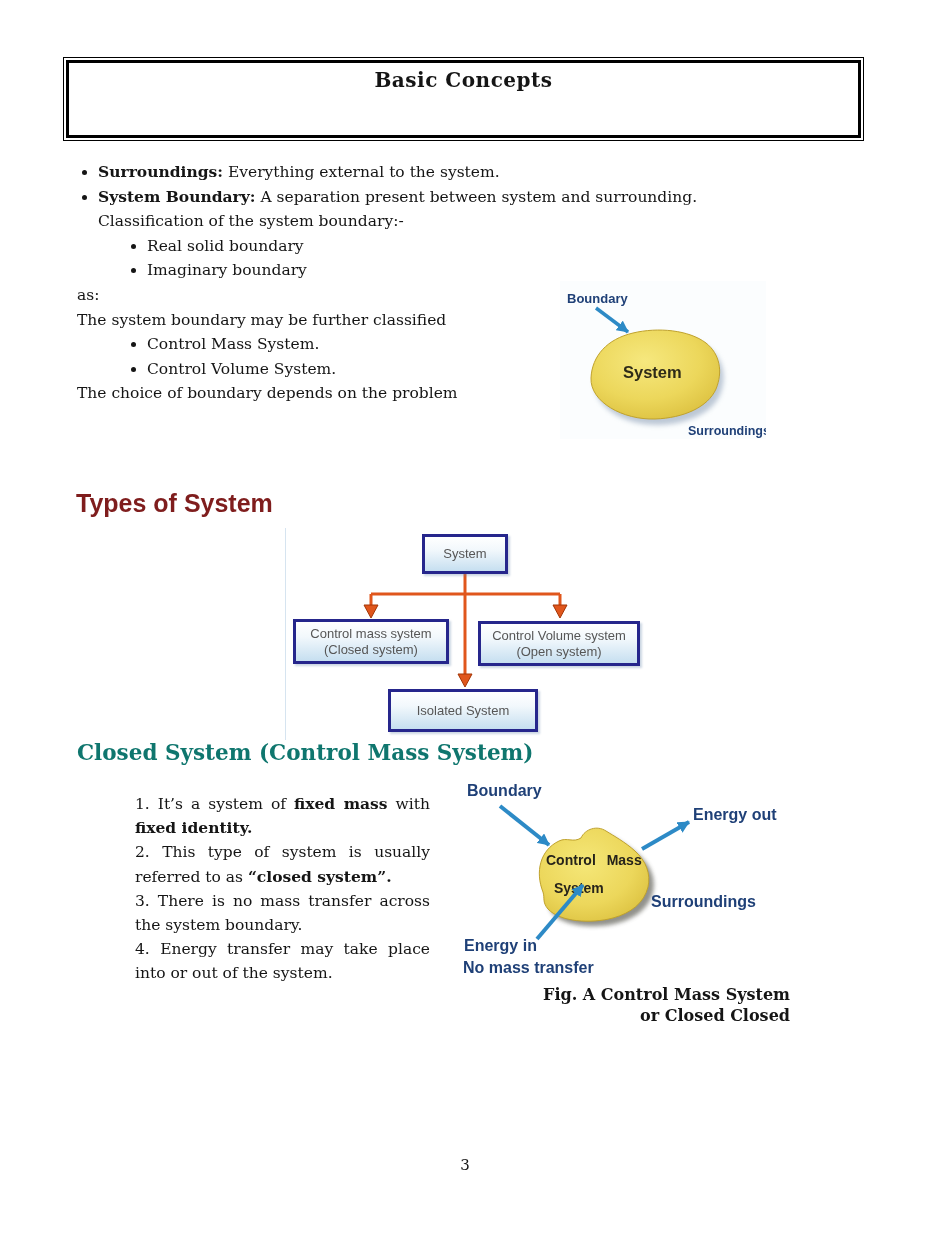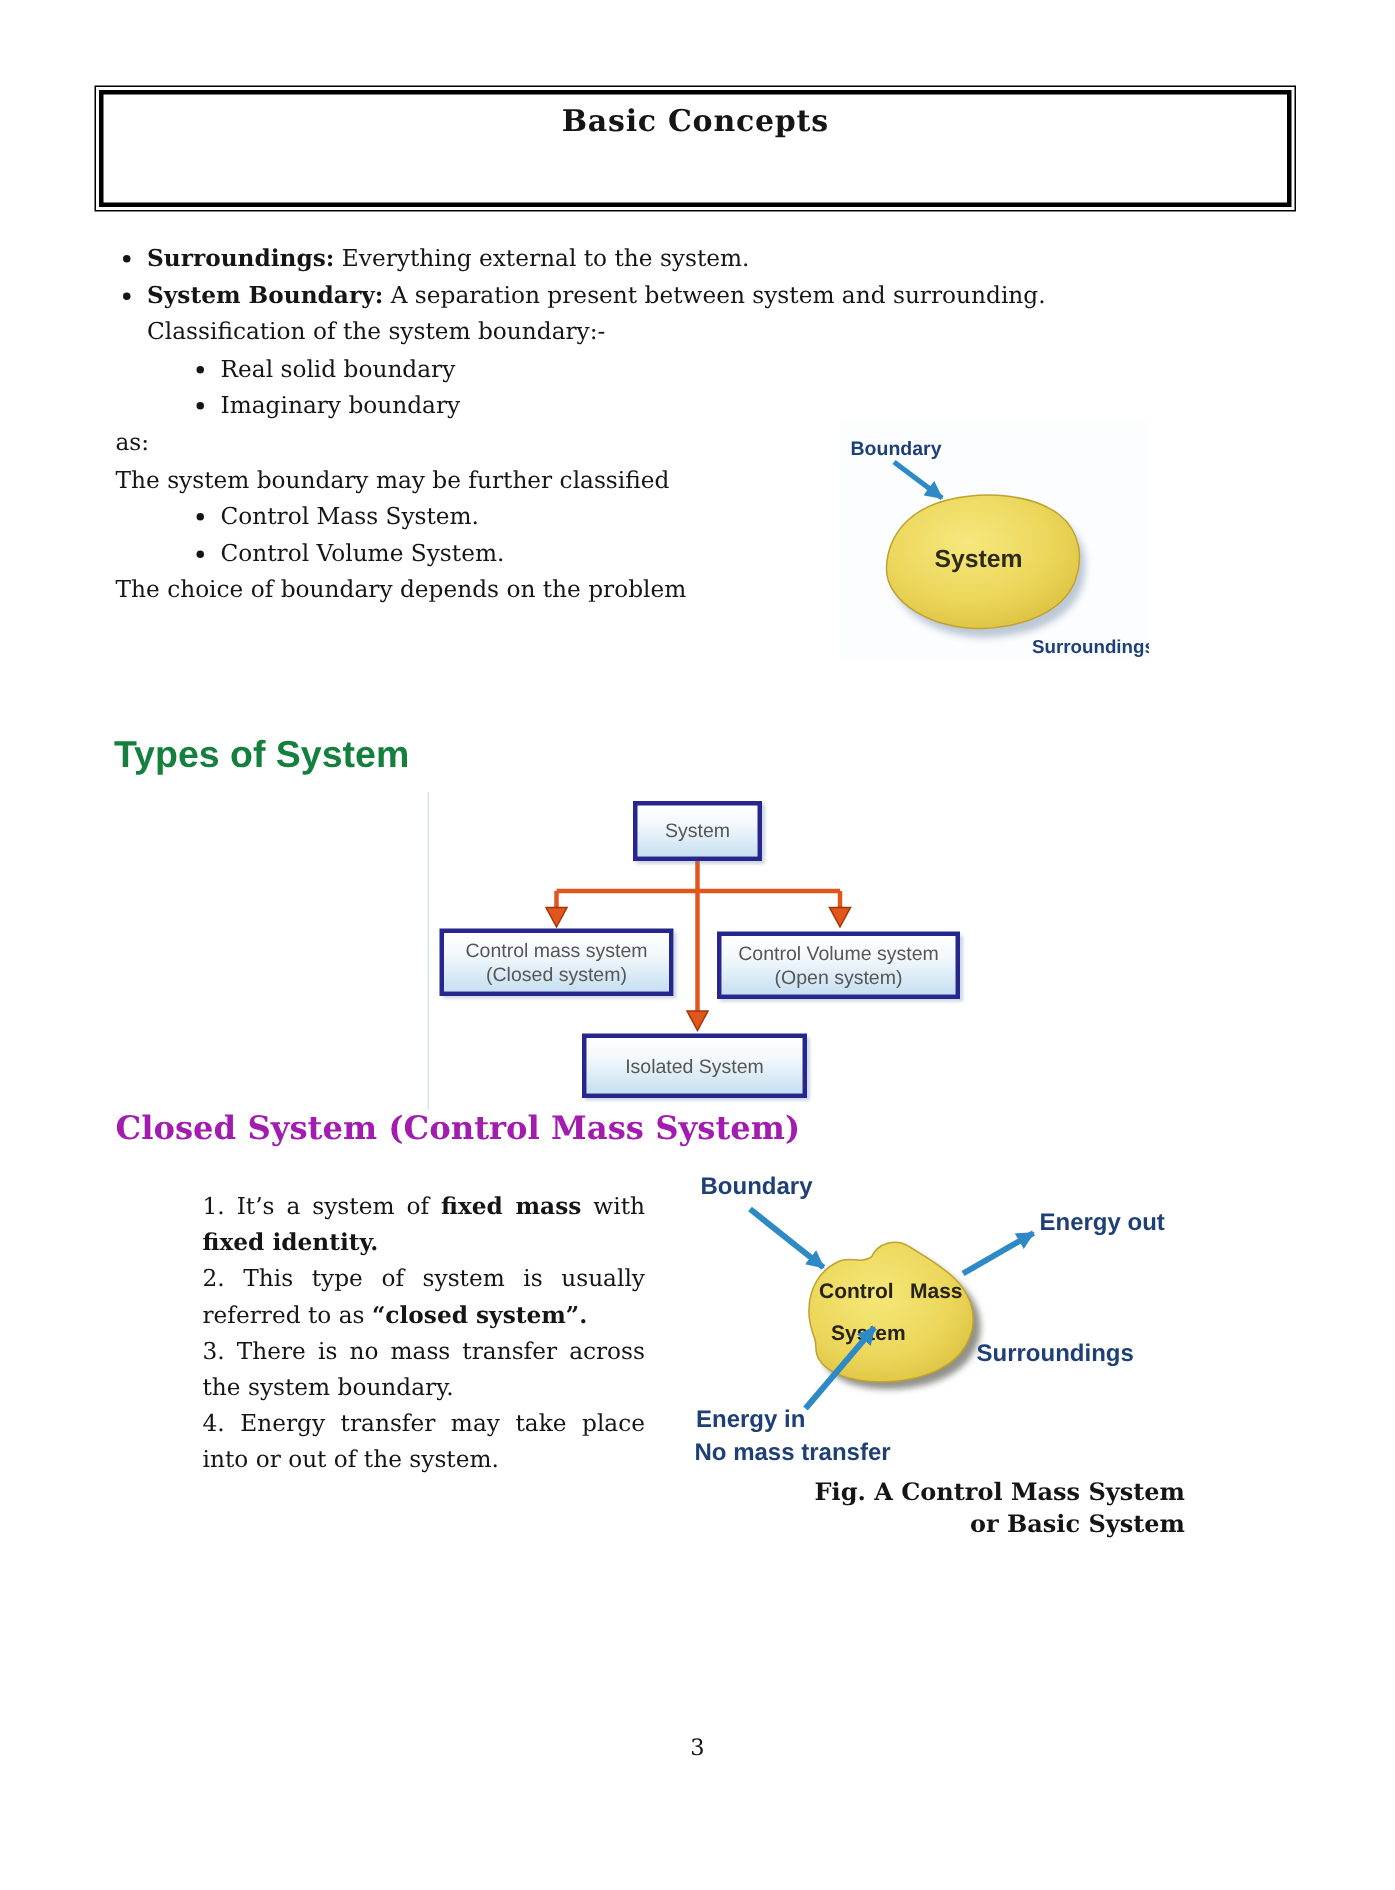--- a/index.html
+++ b/index.html
@@ -27,26 +27,26 @@
   }
   .textcol ul { margin:0; }
   ul.l1 { padding-left:21px; list-style:disc; }
   ul.l2 { padding-left:49px; list-style:disc; }
   ul.l2b { padding-left:70px; list-style:disc; margin:0; }
   .b { font-weight:bold; }
   
   .h-types {
     position:absolute; left:76px; top:489px;
     font-family:"Liberation Sans", sans-serif; font-weight:bold; font-size:25px;
-    color:#15803d;
+    color:#7f1d1d;
   }
   .h-closed {
     position:absolute; left:77px; top:740px;
     font-family:"DejaVu Serif", serif; font-weight:bold; font-size:21.5px;
-    color:#a21caf;
+    color:#0f766e;
   }
   
   .fig1 { position:absolute; left:560px; top:281px; width:206px; height:158px; background:#fbfdfe; }
   .fig2 { position:absolute; left:450px; top:772px; width:420px; height:211px; background:#ffffff; }
   .fig-caption {
     position:absolute; left:455px; top:984px; width:335px; text-align:right;
     font-weight:bold; font-size:16px; line-height:21px;
   }
   
   .flowchart {
@@ -198,18 +198,18 @@
       <line x1="192" y1="77" x2="239" y2="50" stroke="#2d8ac6" stroke-width="4" marker-end="url(#abl2)"></line>
       <text x="201" y="135" font-size="16" font-weight="600" fill="#1f4077">Surroundings</text>
       <line x1="87" y1="167" x2="133" y2="113" stroke="#2d8ac6" stroke-width="4" marker-end="url(#abl2)"></line>
       <text x="14" y="179" font-size="16" font-weight="600" fill="#1f4077">Energy in</text>
       <text x="13" y="201" font-size="16" font-weight="600" fill="#1f4077">No mass transfer</text>
     </svg>
   </div>
 
   <div class="fig-caption">
     <div>Fig. A Control Mass System</div>
-    <div>or Basic System</div>
+    <div>or Closed Closed</div>
   </div>
 
   <div class="page-num">3</div>
 
 </div>
 
 </body></html>

